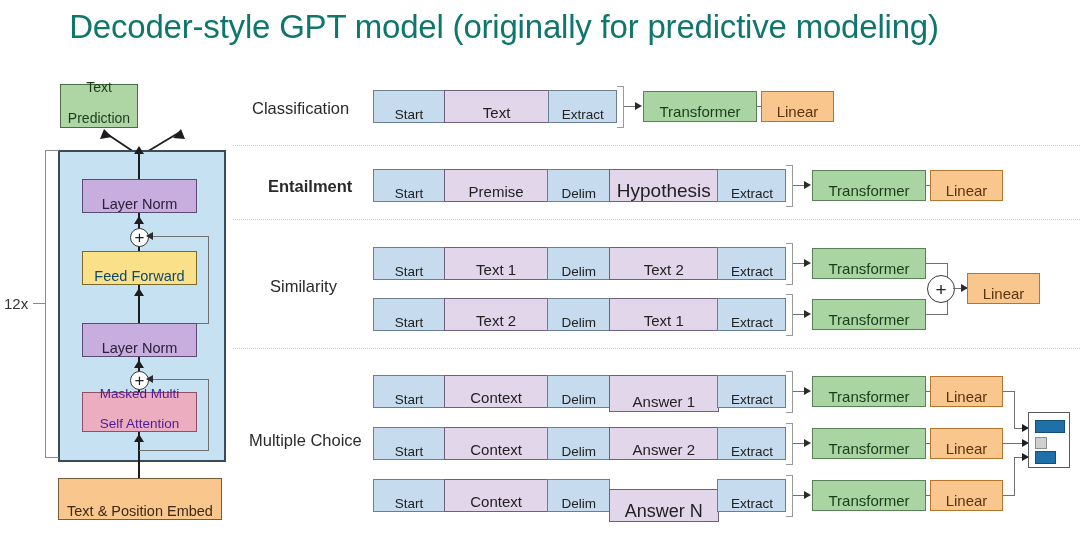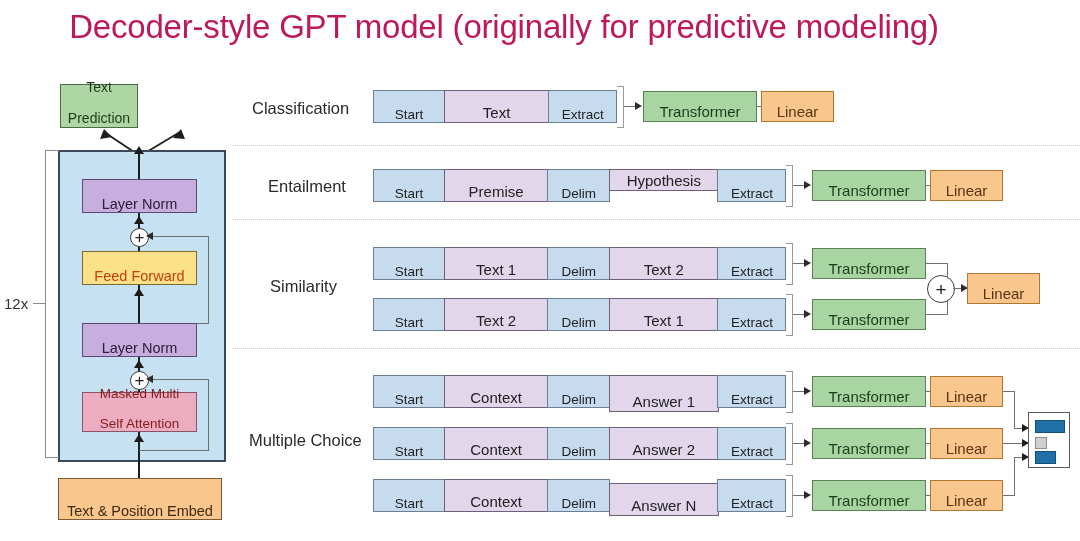--- a/index.html
+++ b/index.html
@@ -7,41 +7,41 @@
     width:1080px;height:541px;position:relative;overflow:hidden;
     background:#ffffff;
     font-family:"Liberation Sans", sans-serif;
     color:#222;
   }
   #stage{position:absolute;inset:0;}
 
   
   .title{
     position:absolute;left:0;top:8px;width:1008px;text-align:center;
-    font-size:33px;color:#be185d;letter-spacing:-0.2px;
+    font-size:33px;color:#0f766e;letter-spacing:-0.2px;
     white-space:nowrap;
   }
 
   
   .box{position:absolute;box-sizing:border-box;display:flex;
        align-items:flex-end;justify-content:center;text-align:center;
        border:1.4px solid #555;}
   .box span{display:block;line-height:1.12;}
 
   
   .c-blue   {background:#c6dcee;border-color:#6b7f92;}
   .c-purple {background:#e2d6ea;border-color:#6f5f7a;}
   .c-green  {background:#a8d5a2;border-color:#5b7f57;color:#1d3b1b;}
   .c-green-l{background:#aed5a4;border-color:#4a6b46;color:#1d3b1b;}
   .c-green-d{background:#6dbd6b;border-color:#3f6b3d;color:#12300f;}
   .c-orange {background:#f9c68e;border-color:#b4762f;color:#5a3410;}
   .c-orange2{background:#f9c68e;border-color:#7a5a33;color:#3d2a12;}
-  .c-yellow {background:#fbe08a;border-color:#7a6b2c;color:#c2410c;}
+  .c-yellow {background:#fbe08a;border-color:#7a6b2c;color:#0c4a6e;}
   .c-violet {background:#c8aede;border-color:#5d4a72;color:#2c2038;}
-  .c-pink   {background:#edadc0;border-color:#8a5167;color:#7f1d1d;}
+  .c-pink   {background:#edadc0;border-color:#8a5167;color:#4c1d95;}
 
   
   .rowlabel{position:absolute;font-size:16.5px;color:#2a2a2a;white-space:nowrap;}
 
   
   .sep{position:absolute;left:233px;width:847px;height:1px;
        border-top:1.6px dotted #c9c9c9;}
 
   
   .ln{position:absolute;background:#707070;}
@@ -181,33 +181,33 @@
   <div class="arrow" style="left:635px;top:102px;"></div>
   <div class="box c-green" style="left:643px;top:91px;width:114px;height:31px;font-size:15px;">
     <span>Transformer</span>
   </div>
   <div class="ln h" style="left:757px;top:106px;width:16px;"></div>
   <div class="arrow" style="left:766px;top:102px;"></div>
   <div class="box c-orange" style="left:761px;top:91px;width:73px;height:31px;font-size:15px;">
     <span>Linear</span>
   </div>
 
-  <div class="rowlabel" style="left:268px;top:177px;">Entailment</div>
+  <div class="rowlabel" style="left:268px;top:177px;font-weight:bold;">Entailment</div>
 
   <div id="seq-1-0" class="seqrow" style="position: absolute; left: 373px; top: 169px; height: 33px; width: 412px;">
       <div class="box c-blue" style="left: 0px; top: 0px; width: 72px; height: 33px; font-size: 13.5px;">
         <span>Start</span>
       </div>
       <div class="box c-purple" style="left: 70.6px; top: 0px; width: 105px; height: 33px; font-size: 15px;">
         <span>Premise</span>
       </div>
       <div class="box c-blue" style="left: 174.2px; top: 0px; width: 63px; height: 33px; font-size: 13.5px;">
         <span>Delim</span>
       </div>
-      <div class="box c-purple" style="left: 235.8px; top: 0px; width: 110px; height: 22px; font-size: 15px;">
+      <div class="box c-purple" style="left: 235.8px; top: 0px; width: 110px; height: 33px; font-size: 19px;">
         <span>Hypothesis</span>
       </div>
       <div class="box c-blue" style="left: 344.4px; top: 0px; width: 69px; height: 33px; font-size: 13.5px;">
         <span>Extract</span>
       </div>
     </div>
   <div class="brk" style="left:786px;top:165px;height:42px;"></div>
   <div class="ln h" style="left:793px;top:185px;width:16px;"></div>
   <div class="arrow" style="left:804px;top:181px;"></div>
   <div class="box c-green" style="left:812px;top:170px;width:114px;height:31px;font-size:15px;">
@@ -322,21 +322,21 @@
   <div id="seq-3-2" class="seqrow" style="position: absolute; left: 373px; top: 479px; height: 33px; width: 412px;">
       <div class="box c-blue" style="left: 0px; top: 0px; width: 72px; height: 33px; font-size: 13.5px;">
         <span>Start</span>
       </div>
       <div class="box c-purple" style="left: 70.6px; top: 0px; width: 105px; height: 33px; font-size: 15px;">
         <span>Context</span>
       </div>
       <div class="box c-blue" style="left: 174.2px; top: 0px; width: 63px; height: 33px; font-size: 13.5px;">
         <span>Delim</span>
       </div>
-      <div class="box c-purple" style="left: 235.8px; top: 4px; width: 110px; height: 33px; font-size: 15px;">
+      <div class="box c-purple" style="left: 235.8px; top: 10px; width: 110px; height: 33px; font-size: 18px;">
         <span>Answer N</span>
       </div>
       <div class="box c-blue" style="left: 344.4px; top: 0px; width: 69px; height: 33px; font-size: 13.5px;">
         <span>Extract</span>
       </div>
     </div>
 
   <div class="brk" style="left:786px;top:371px;height:42px;"></div>
   <div class="brk" style="left:786px;top:423px;height:42px;"></div>
   <div class="brk" style="left:786px;top:475px;height:42px;"></div>

